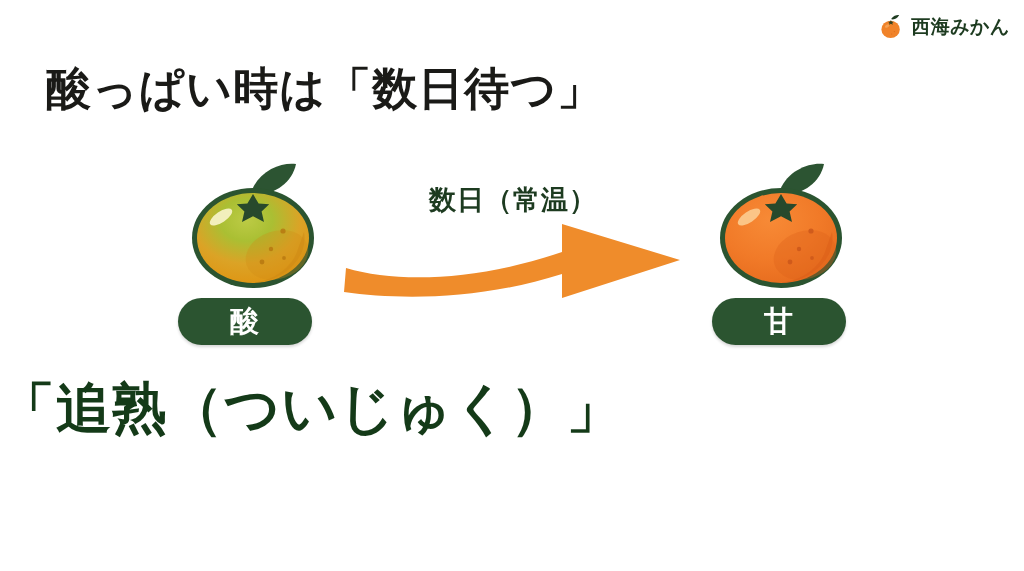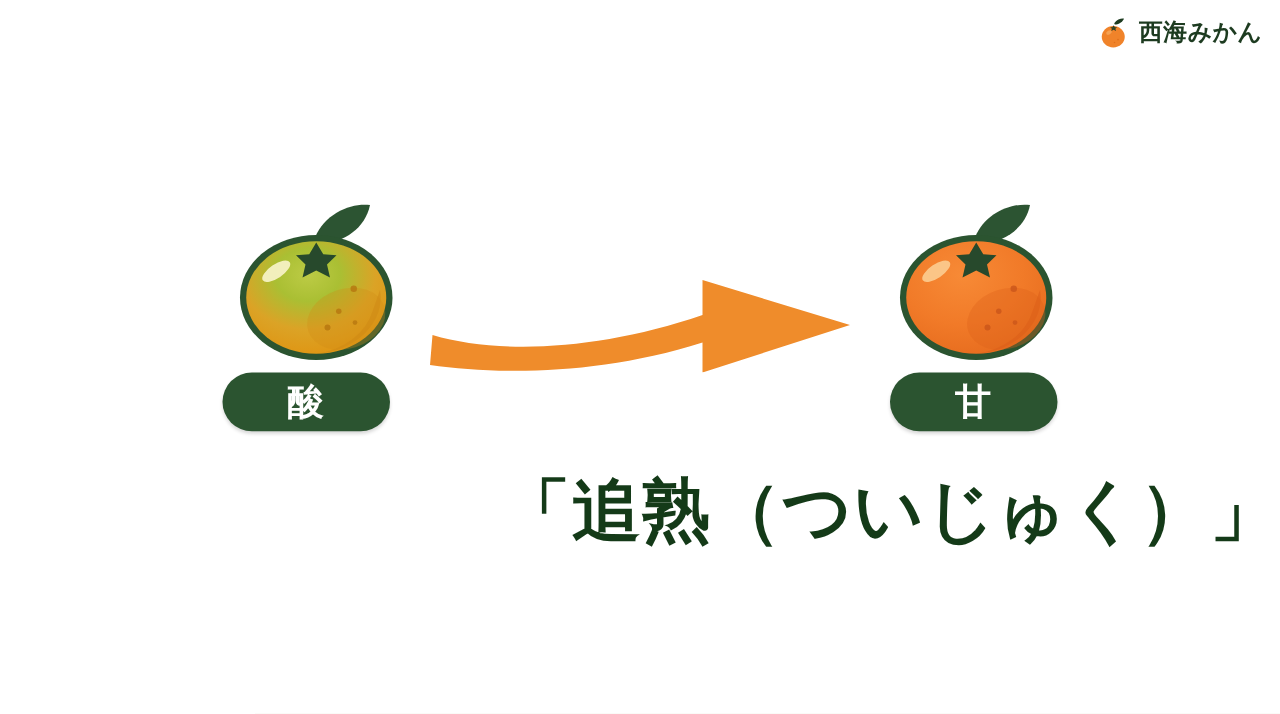--- a/index.html
+++ b/index.html
@@ -119,21 +119,21 @@
     line-height: 1;
     letter-spacing: 1px;
   }
 
   
   .caption-main {
     position: absolute;
     left: 0;
     top: 378px;
     width: 1024px;
-    text-align: right;
+    text-align: left;
     font-size: 55px;
     font-weight: 700;
     color: #143a18;
     letter-spacing: 1px;
     line-height: 1.12;
     white-space: nowrap;
   }
   .caption-sub {
     position: absolute;
     left: 0;
@@ -160,20 +160,21 @@
         <ellipse cx="12.6" cy="17.4" rx="9.2" ry="8.6" fill="#f0832a"></ellipse>
         <ellipse cx="9.2" cy="14.0" rx="2.4" ry="1.5" fill="#f6a85c" opacity="0.85" transform="rotate(-28 9.2 14)"></ellipse>
         <circle cx="16.4" cy="19.6" r="0.7" fill="#e0701d"></circle>
         <circle cx="13.6" cy="22.0" r="0.6" fill="#e0701d"></circle>
         <path d="M12.9 8.2 l1.0 1.5 1.8 0.1 -1.4 1.2 0.5 1.7 -1.9 -1.0 -1.9 1.0 0.5 -1.7 -1.4 -1.2 1.8 -0.1 Z" fill="#1d3b20" opacity="0.9"></path>
       </svg>
     </span>
     <span class="brand-label">西海みかん</span>
   </div>
 
+  <h1 class="headline">酸っぱい時は「数日待つ」</h1>
 
   <div class="fruit sour">
     <svg width="150" height="150" viewBox="0 0 150 150" aria-hidden="true">
       <defs>
         <radialGradient id="sourPeel" cx="44%" cy="30%" r="78%">
           <stop offset="0%" stop-color="#bccb45"></stop>
           <stop offset="30%" stop-color="#aabf33"></stop>
           <stop offset="62%" stop-color="#dba326"></stop>
           <stop offset="100%" stop-color="#e0920f"></stop>
         </radialGradient>
@@ -221,20 +222,21 @@
       <circle cx="103" cy="83" r="2.6" fill="#c9551a" opacity="0.8"></circle>
       <circle cx="91" cy="101" r="2.2" fill="#c9551a" opacity="0.8"></circle>
       <circle cx="82" cy="114" r="2.4" fill="#c9551a" opacity="0.8"></circle>
       <circle cx="104" cy="110" r="1.9" fill="#c9551a" opacity="0.75"></circle>
 
       <path d="M73 46 l5.6 9.4 10.6 0.8 -7.6 7.3 2.4 10.4 -11 -5.6 -11 5.6 2.4 -10.4 -7.6 -7.3 10.6 -0.8 Z" fill="#27492c"></path>
     </svg>
   </div>
 
   <div class="arrow-wrap">
+    <div class="arrow-label">数日（常温）</div>
     <svg class="arrow-svg" width="366" height="84" viewBox="0 0 366 84" aria-hidden="true">
       <path d="M16 60
                C 70 76, 150 72, 232 44
                L 232 16
                L 350 52
                L 232 90
                L 232 66
                C 150 92, 70 92, 14 84
                Z" fill="#ef8c2b" transform="translate(0,-6)"></path>
     </svg>

